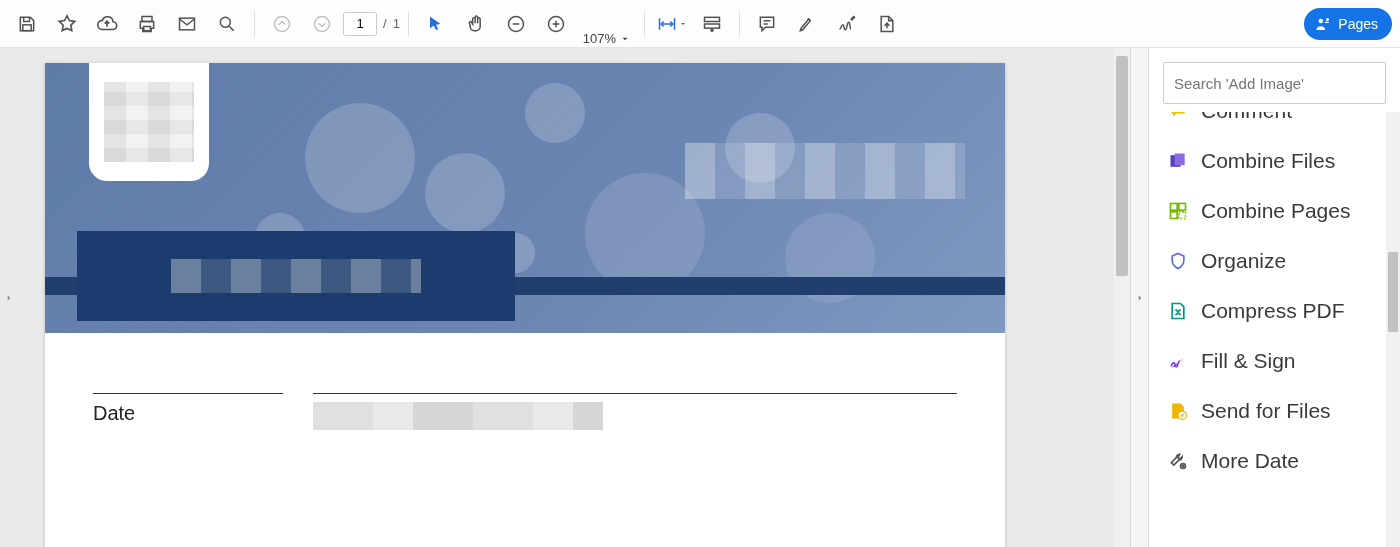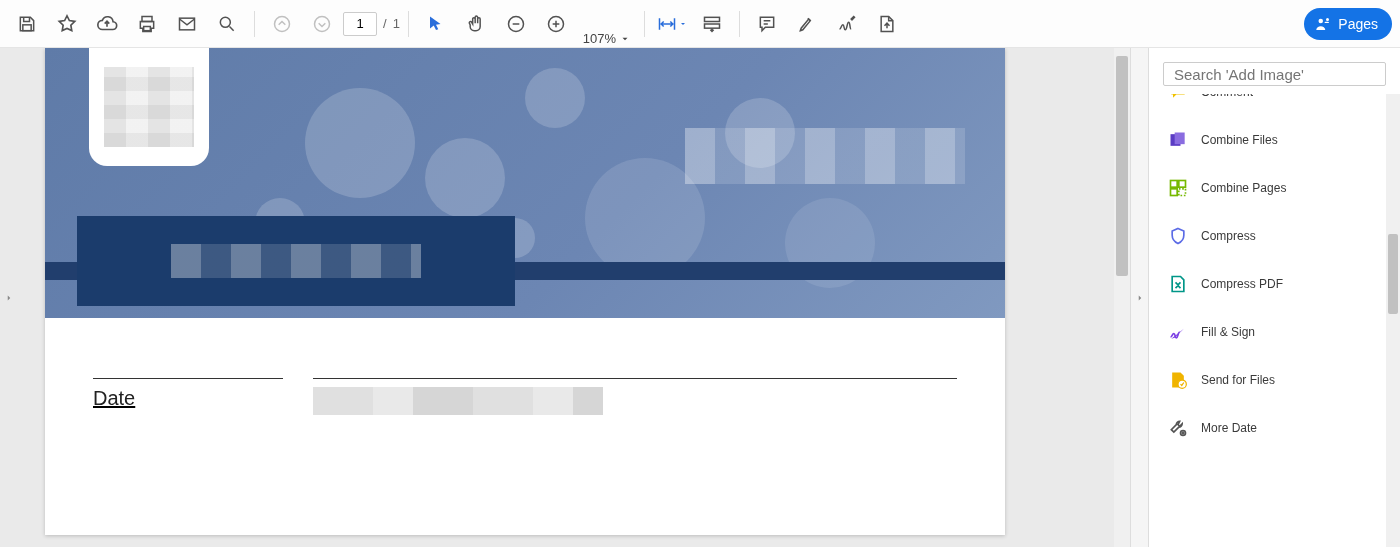--- a/index.html
+++ b/index.html
@@ -11,21 +11,21 @@
 .tb-sep { width: 1px; height: 26px; background: #ddd; margin: 0 6px; }
 .tb-page { display: flex; align-items: center; gap: 6px; color: #666; font-size: 13px; }
 .tb-page input { width: 34px; height: 24px; text-align: center; border: 1px solid #ccc; border-radius: 2px; font-size: 13px; }
 .tb-zoom { display: flex; align-items: center; gap: 4px; color: #444; font-size: 13px; padding: 0 6px; cursor: pointer; margin-top: 30px; }
 .tb-share { margin-left: auto; background: #1473e6; color: #fff; border-radius: 18px; height: 32px; padding: 0 14px 0 10px; display: flex; align-items: center; gap: 6px; font-size: 14px; font-weight: 500; cursor: pointer; }
 
 .workspace { display: flex; height: calc(100% - 48px); }
 .doc-area { flex: 1; background: #eaeaea; position: relative; display: flex; justify-content: center; overflow: hidden; }
 .doc-scroll { position: absolute; right: 0; top: 0; width: 16px; height: 100%; background: #f0f0f0; }
 .doc-scroll-thumb { position: absolute; left: 2px; width: 12px; background: #c1c1c1; border-radius: 2px; }
-.page-wrap { margin-top: 0; width: 1000px; position: relative; left: -20px; text-decoration: underline; }
+.page-wrap { margin-top: 15px; width: 1000px; position: relative; left: -20px; }
 .page { width: 960px; background: #fff; box-shadow: 0 1px 4px rgba(0,0,0,0.2); position: relative; }
 
 
 .hdr { height: 270px; position: relative; overflow: hidden; }
 .hdr-bg { position: absolute; inset: 0; background: linear-gradient(135deg,#5f7ba8 0%,#6c86b3 60%,#8099c0 100%); }
 .hdr-bokeh { position: absolute; inset: 0; }
 .bokeh { position: absolute; border-radius: 50%; background: rgba(255,255,255,0.18); }
 .hdr-logo { position: absolute; top: 0; left: 44px; width: 120px; height: 118px; background:#fff; border-radius: 0 0 18px 18px; display:flex; align-items:center; justify-content:center; }
 .hdr-logo .px { width: 90px; height: 80px; }
 .hdr-text { position: absolute; right: 40px; top: 80px; width: 280px; height: 56px; }
@@ -41,23 +41,23 @@
 .field { display:flex; flex-direction: column; }
 .field-line { height: 1px; background:#333; margin-bottom:8px; }
 .field-label { font-size: 20px; color:#222; font-weight: 400; }
 .field-val { height: 28px; }
 
 .left-expand { width: 18px; display:flex; align-items:center; justify-content:center; color:#888; position:absolute; left:0; top:50%; transform:translateY(-50%); cursor:pointer; }
 
 .right-collapse { width: 18px; background:#f5f5f5; display:flex; align-items:center; justify-content:center; color:#888; cursor:pointer; border-left:1px solid #ddd; }
 .right-panel { width: 252px; background:#fff; border-left:1px solid #ddd; display:flex; flex-direction:column; }
 .rp-search { margin:14px 14px 8px; }
-.rp-search input { width:100%; height:24px; padding:0 10px; border:1px solid #ccc; border-radius:2px; font-size:15px; color:#666; }
+.rp-search input { width:100%; height:42px; padding:0 10px; border:1px solid #ccc; border-radius:2px; font-size:15px; color:#666; }
 .rp-tools { flex:1; overflow:hidden; position:relative; padding-top: 2px; }
-.rp-item { display:flex; align-items:center; gap:12px; padding: 13px 18px; color:#3a3a3a; font-size:12px; cursor:pointer; }
+.rp-item { display:flex; align-items:center; gap:12px; padding: 13px 18px; color:#3a3a3a; font-size:21px; cursor:pointer; }
 .rp-icon { width: 22px; height: 22px; flex-shrink:0; display:flex; align-items:center; justify-content:center; }
 .rp-scroll { position:absolute; right:0; top:0; width:14px; height:100%; background:#f0f0f0; }
 .rp-scroll-thumb { position:absolute; left:2px; width:10px; background:#c1c1c1; border-radius:2px; }
 
 svg { display:block; }
 </style>
 </head>
 <body>
 
 <div class="toolbar">
@@ -289,21 +289,21 @@
               </svg>
             </span>
         <span>Combine Pages</span>
       </div>
       <div class="rp-item">
         <span class="rp-icon">
               <svg width="20" height="20" viewBox="0 0 24 24" fill="none" stroke="#5b6be6" stroke-width="2">
                 <path d="M12 3l7 3v5c0 5-3 8-7 10-4-2-7-5-7-10V6z"></path>
               </svg>
             </span>
-        <span>Compress</span>
+        <span>Organize</span>
       </div>
       <div class="rp-item">
         <span class="rp-icon">
               <svg width="20" height="20" viewBox="0 0 24 24" fill="none" stroke="#009688" stroke-width="2">
                 <path d="M5 3h10l4 4v14H5z"></path>
                 <path d="M9 10l3 3 3-3M9 17l3-3 3 3"></path>
               </svg>
             </span>
         <span>Compress PDF</span>
       </div>

